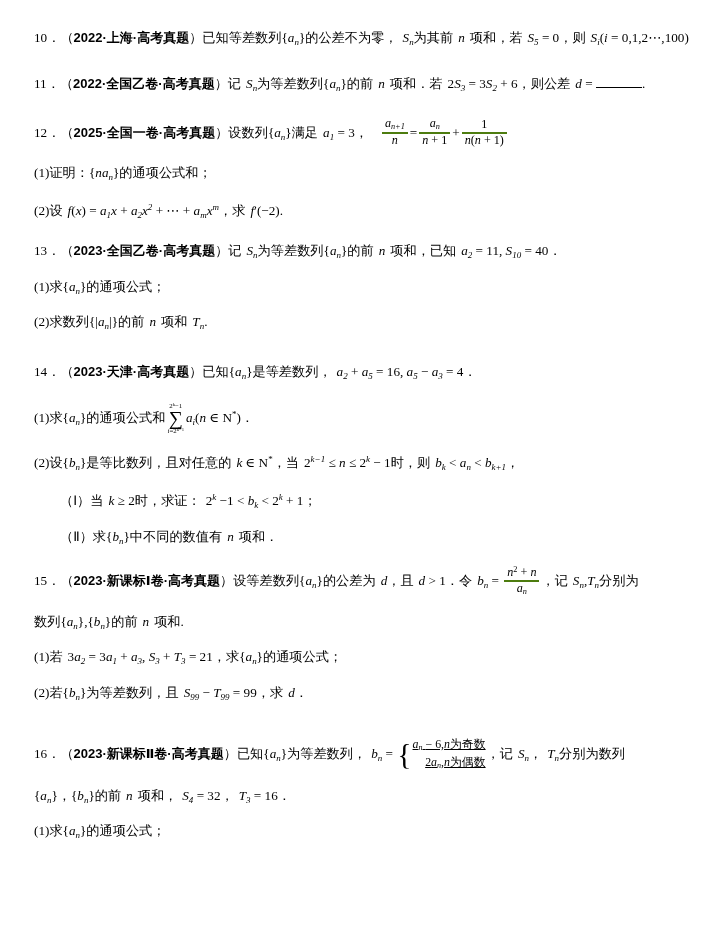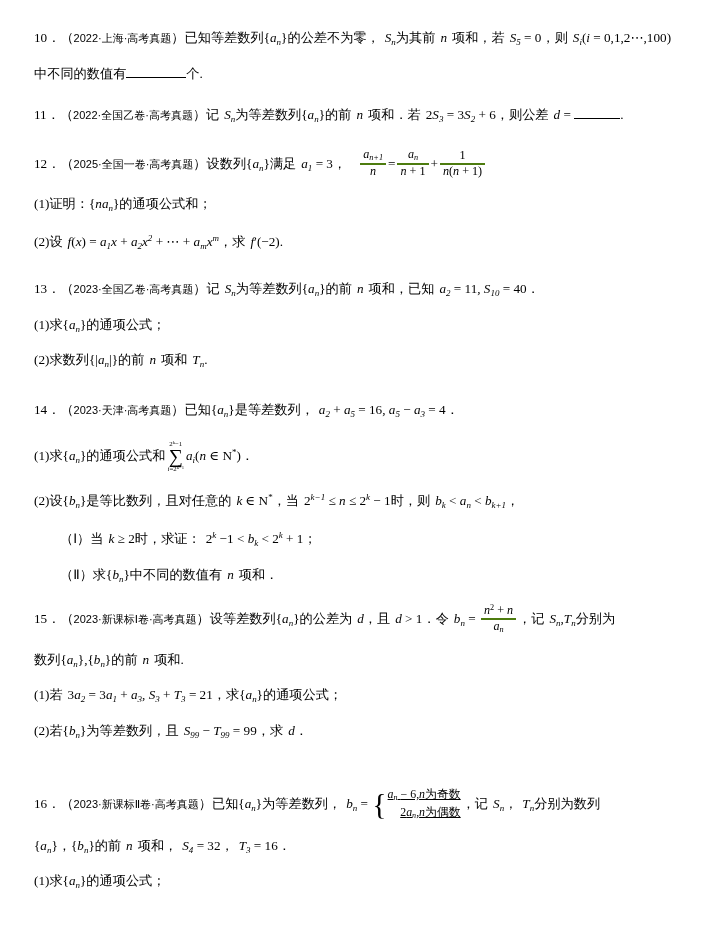--- a/index.html
+++ b/index.html
@@ -26,23 +26,23 @@
   }
   .q-block {
     margin-bottom: 2px;
   }
   .line {
     font-size: 13.2px;
     line-height: 31px;
     white-space: nowrap;
   }
   .tag {
-    font-weight: normal;
+    font-weight: bold;
     font-family: "Liberation Sans", "DejaVu Sans", sans-serif;
-    font-size: 11px;
+    font-size: 13px;
   }
   .num {
     font-family: "Liberation Serif", serif;
     font-size: 13.2px;
   }
   
   .m {
     font-family: "Liberation Serif", "DejaVu Serif", serif;
     font-style: italic;
   }
@@ -140,44 +140,41 @@
 </head>
 <body>
 
 <div class="page">
   <div class="content">
 
     <div class="q-block">
       <div class="line">
         <span class="num">10．（</span><span class="tag">2022·上海·高考真题</span><span class="num">）已知等差数列</span><span class="brace">{</span><span class="m">a<sub>n</sub></span><span class="brace">}</span><span class="num">的公差不为零，</span><span class="sp-small"></span><span class="m">S<sub>n</sub></span><span class="num">为其前</span><span class="sp-small"></span><span class="m">n</span><span class="sp-small"></span><span class="num">项和，若</span><span class="sp-small"></span><span class="m">S<sub>5</sub></span> <span class="up">= 0</span><span class="num">，则</span><span class="sp-small"></span><span class="m">S<sub>i</sub></span><span class="up">(</span><span class="m">i</span> <span class="up">= 0,1,2⋯,100)</span>
       </div>
-      <div class="line">
-        <span class="num">中不同的数值有</span><span class="underline-blank ul-long"></span><span class="num">个.</span>
-      </div>
     </div>
 
     <div class="q-block" style="margin-top:10px">
       <div class="line">
         <span class="num">11．（</span><span class="tag">2022·全国乙卷·高考真题</span><span class="num">）记</span><span class="sp-small"></span><span class="m">S<sub>n</sub></span><span class="num">为等差数列</span><span class="brace">{</span><span class="m">a<sub>n</sub></span><span class="brace">}</span><span class="num">的前</span><span class="sp-small"></span><span class="m">n</span><span class="sp-small"></span><span class="num">项和．若</span><span class="sp-small"></span><span class="up">2</span><span class="m">S<sub>3</sub></span> <span class="up">= 3</span><span class="m">S<sub>2</sub></span> <span class="up">+ 6</span><span class="num">，则公差</span><span class="sp-small"></span><span class="m">d</span> <span class="up">=</span> <span class="underline-blank ul-short"></span><span class="num">.</span>
       </div>
     </div>
 
     <div class="q-block" style="margin-top:10px">
       <div class="line" style="line-height:40px">
         <span class="num">12．（</span><span class="tag">2025·全国一卷·高考真题</span><span class="num">）设数列</span><span class="brace">{</span><span class="m">a<sub>n</sub></span><span class="brace">}</span><span class="num">满足</span><span class="sp-small"></span><span class="m">a<sub>1</sub></span> <span class="up">= 3</span><span class="num">，</span><span class="sp-med"></span><span class="frac"><span class="top"><span class="m">a<sub>n+1</sub></span></span><span class="bot"><span class="m">n</span></span></span><span class="up">=</span><span class="frac"><span class="top"><span class="m">a<sub>n</sub></span></span><span class="bot"><span class="m">n</span> <span class="up">+ 1</span></span></span><span class="up">+</span><span class="frac"><span class="top"><span class="up">1</span></span><span class="bot"><span class="m">n</span><span class="up">(</span><span class="m">n</span> <span class="up">+ 1)</span></span></span>
       </div>
       <div class="line">
         <span class="num">(1)证明：</span><span class="brace">{</span><span class="m">na<sub>n</sub></span><span class="brace">}</span><span class="num">的通项公式和；</span>
       </div>
       <div class="line">
         <span class="num">(2)设</span><span class="sp-small"></span><span class="m">f</span><span class="up">(</span><span class="m">x</span><span class="up">)</span> <span class="up">=</span> <span class="m">a<sub>1</sub>x</span> <span class="up">+</span> <span class="m">a<sub>2</sub>x<sup>2</sup></span> <span class="up">+ ⋯ +</span> <span class="m">a<sub>m</sub>x<sup>m</sup></span><span class="num">，求</span><span class="sp-small"></span><span class="m">f</span><span class="up">′(−2)</span><span class="num">.</span>
       </div>
     </div>
 
-    <div class="q-block" style="margin-top:12px">
+    <div class="q-block" style="margin-top:5px">
       <div class="line">
         <span class="num">13．（</span><span class="tag">2023·全国乙卷·高考真题</span><span class="num">）记</span><span class="sp-small"></span><span class="m">S<sub>n</sub></span><span class="num">为等差数列</span><span class="brace">{</span><span class="m">a<sub>n</sub></span><span class="brace">}</span><span class="num">的前</span><span class="sp-small"></span><span class="m">n</span><span class="sp-small"></span><span class="num">项和，已知</span><span class="sp-small"></span><span class="m">a<sub>2</sub></span> <span class="up">= 11,</span> <span class="m">S<sub>10</sub></span> <span class="up">= 40</span><span class="num">．</span>
       </div>
       <div class="line">
         <span class="num">(1)求</span><span class="brace">{</span><span class="m">a<sub>n</sub></span><span class="brace">}</span><span class="num">的通项公式；</span>
       </div>
       <div class="line">
         <span class="num">(2)求数列</span><span class="brace">{</span><span class="abs">|</span><span class="m">a<sub>n</sub></span><span class="abs">|</span><span class="brace">}</span><span class="num">的前</span><span class="sp-small"></span><span class="m">n</span><span class="sp-small"></span><span class="num">项和</span><span class="sp-small"></span><span class="m">T<sub>n</sub></span><span class="num">.</span>
       </div>
     </div>
@@ -208,21 +205,21 @@
         <span class="num">数列</span><span class="brace">{</span><span class="m">a<sub>n</sub></span><span class="brace">}</span><span class="up">,</span><span class="brace">{</span><span class="m">b<sub>n</sub></span><span class="brace">}</span><span class="num">的前</span><span class="sp-small"></span><span class="m">n</span><span class="sp-small"></span><span class="num">项和.</span>
       </div>
       <div class="line">
         <span class="num">(1)若</span><span class="sp-small"></span><span class="up">3</span><span class="m">a<sub>2</sub></span> <span class="up">= 3</span><span class="m">a<sub>1</sub></span> <span class="up">+</span> <span class="m">a<sub>3</sub></span><span class="up">,</span> <span class="m">S<sub>3</sub></span> <span class="up">+</span> <span class="m">T<sub>3</sub></span> <span class="up">= 21</span><span class="num">，求</span><span class="brace">{</span><span class="m">a<sub>n</sub></span><span class="brace">}</span><span class="num">的通项公式；</span>
       </div>
       <div class="line">
         <span class="num">(2)若</span><span class="brace">{</span><span class="m">b<sub>n</sub></span><span class="brace">}</span><span class="num">为等差数列，且</span><span class="sp-small"></span><span class="m">S<sub>99</sub></span> <span class="up">−</span> <span class="m">T<sub>99</sub></span> <span class="up">= 99</span><span class="num">，求</span><span class="sp-small"></span><span class="m">d</span><span class="num">．</span>
       </div>
     </div>
 
-    <div class="q-block" style="margin-top:32px">
+    <div class="q-block" style="margin-top:20px">
       <div class="line" style="line-height:44px">
         <span class="num">16．（</span><span class="tag">2023·新课标Ⅱ卷·高考真题</span><span class="num">）已知</span><span class="brace">{</span><span class="m">a<sub>n</sub></span><span class="brace">}</span><span class="num">为等差数列，</span><span class="sp-small"></span><span class="m">b<sub>n</sub></span> <span class="up">=</span> <span class="cases">
             <span class="bracebig">{</span>
             <span class="rows">
               <span style="display:block"><span class="m">a<sub>n</sub></span> <span class="up">− 6,</span><span class="m">n</span><span class="up">为奇数</span></span>
               <span style="display:block"><span class="up">2</span><span class="m">a<sub>n</sub></span><span class="up">,</span><span class="m">n</span><span class="up">为偶数</span></span>
             </span>
           </span><span class="num">，记</span><span class="sp-small"></span><span class="m">S<sub>n</sub></span><span class="num">，</span><span class="sp-small"></span><span class="m">T<sub>n</sub></span><span class="num">分别为数列</span>
       </div>
       <div class="line">

